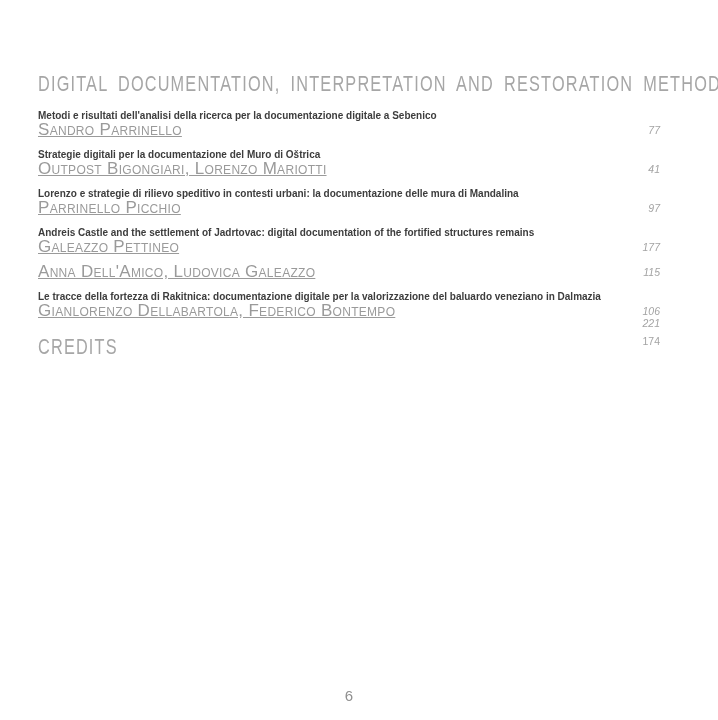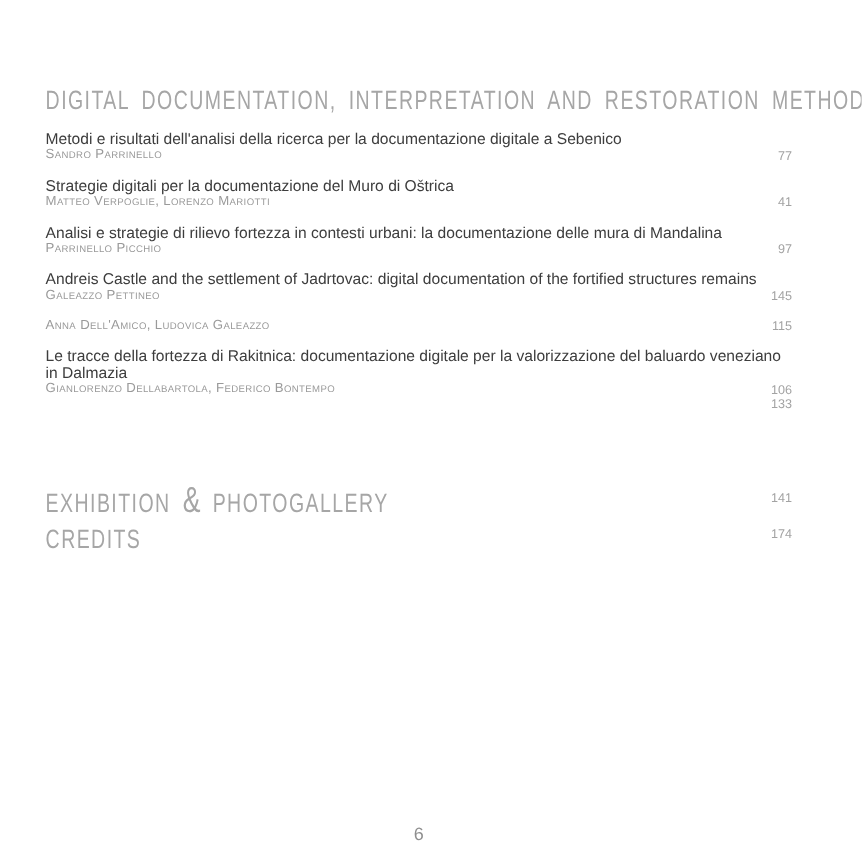--- a/index.html
+++ b/index.html
@@ -39,37 +39,40 @@
     line-height: 28px;
   }
   .entries {
     margin-top: 11px;
   }
   .entry {
     position: relative;
     margin-bottom: 12px;
   }
   .entry-title {
-    font-size: 13px;
+    font-size: 10px;
     line-height: 14px;
     color: var(--title-text, #3d3d3d);
+    font-weight: bold;
   }
   .entry-authors {
-    font-size: 11px;
+    font-size: 17px;
     line-height: 13px;
     font-variant: small-caps;
     letter-spacing: 0.3px;
     color: var(--author-text, #9a9a9a);
+    text-decoration: underline;
   }
   .entry-page {
     position: absolute;
     right: 0;
     bottom: 0;
     font-size: 10.5px;
     color: var(--page-number, #a3a3a3);
+    font-style: italic;
   }
   .section-row {
     position: relative;
     height: 30px;
     line-height: 30px;
   }
   .section-row .amp {
     font-size: 30px;
     letter-spacing: 0;
   }
@@ -104,57 +107,53 @@
   <div class="entries">
 
     <div class="entry">
       <div class="entry-title">Metodi e risultati dell'analisi della ricerca per la documentazione digitale a Sebenico</div>
       <div class="entry-authors">Sandro Parrinello</div>
       <span class="entry-page">77</span>
     </div>
 
     <div class="entry">
       <div class="entry-title">Strategie digitali per la documentazione del Muro di Oštrica</div>
-      <div class="entry-authors">Matteo Verpoglie, Lorenzo Mariotti</div>
+      <div class="entry-authors">Outpost Bigongiari, Lorenzo Mariotti</div>
       <span class="entry-page">41</span>
     </div>
 
     <div class="entry">
-      <div class="entry-title">Analisi e strategie di rilievo fortezza in contesti urbani: la documentazione delle mura di Mandalina</div>
+      <div class="entry-title">Lorenzo e strategie di rilievo speditivo in contesti urbani: la documentazione delle mura di Mandalina</div>
       <div class="entry-authors">Parrinello Picchio</div>
       <span class="entry-page">97</span>
     </div>
 
     <div class="entry">
       <div class="entry-title">Andreis Castle and the settlement of Jadrtovac: digital documentation of the fortified structures remains</div>
       <div class="entry-authors">Galeazzo Pettineo</div>
-      <span class="entry-page">145</span>
+      <span class="entry-page">177</span>
     </div>
 
     <div class="entry">
       <div class="entry-authors">Anna Dell'Amico, Ludovica Galeazzo</div>
       <span class="entry-page">115</span>
     </div>
 
     <div class="entry">
       <div class="entry-title">Le tracce della fortezza di Rakitnica: documentazione digitale per la valorizzazione del baluardo veneziano in Dalmazia</div>
       <div class="entry-authors">Gianlorenzo Dellabartola, Federico Bontempo</div>
       <span class="entry-page">106</span>
     </div>
 
     <div class="entry">
-      <span class="entry-page">133</span>
+      <span class="entry-page">221</span>
     </div>
 
   </div>
 
-  <div class="section-row" id="exhibition-row">
-    <span class="display-heading"><span>EXHIBITION </span><span class="amp">&amp;</span><span> PHOTOGALLERY</span></span>
-    <span class="section-page">141</span>
-  </div>
 
   <div class="section-row" id="credits-row">
     <span class="display-heading"><span>CREDITS</span><span class="amp"></span><span></span></span>
     <span class="section-page">174</span>
   </div>
 
 </div>
 
 <div class="footer">6</div>
 

